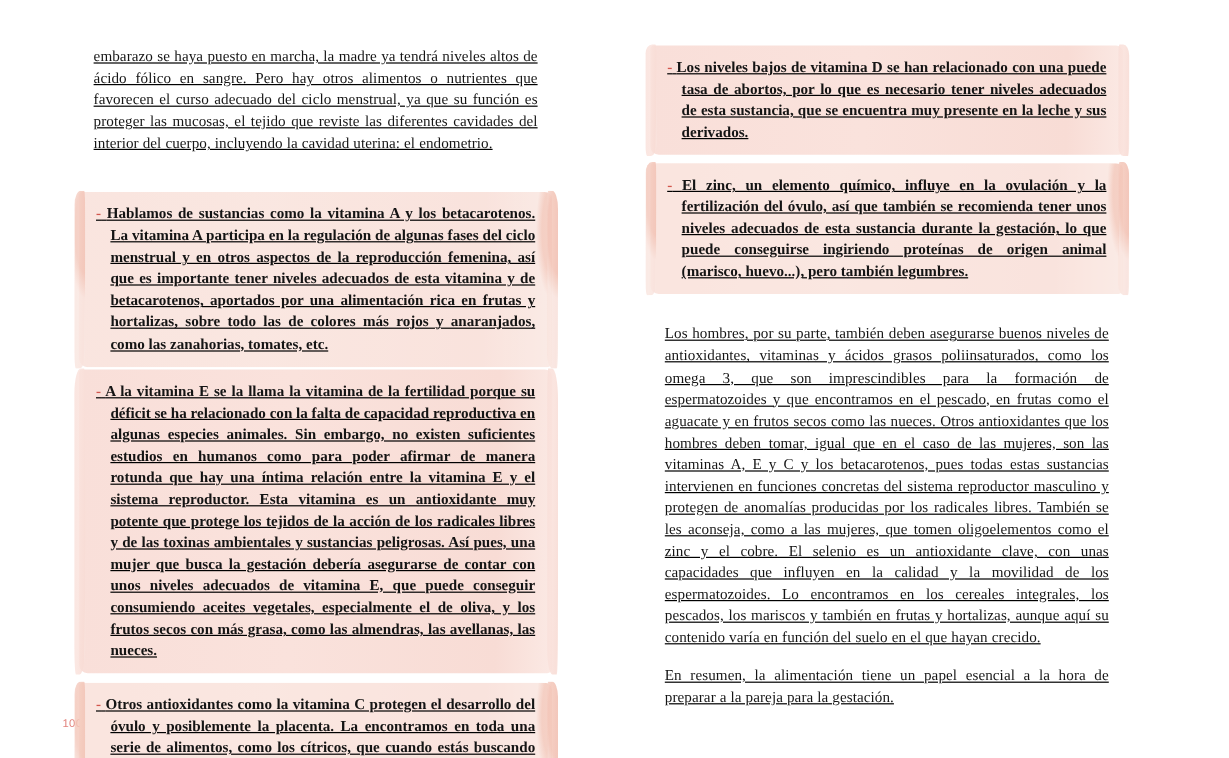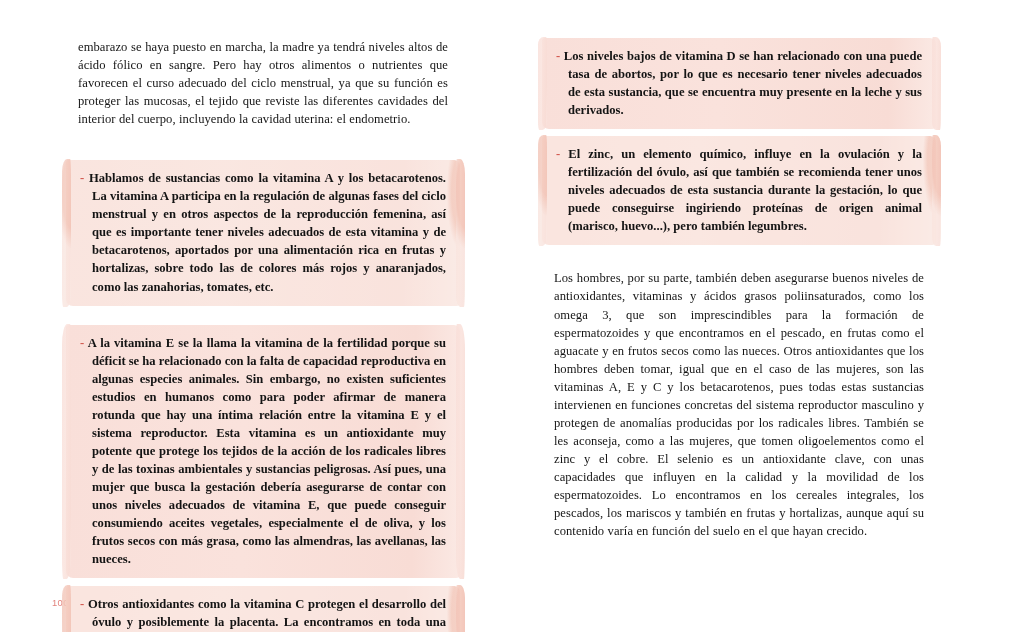--- a/index.html
+++ b/index.html
@@ -13,20 +13,21 @@
     font-family: "Liberation Serif", serif;
     overflow: hidden;
   }
 
   .spread {
     position: relative;
     width: 1024px;
     height: 472px;
     display: flex;
     background: #ffffff;
+    text-decoration: underline;
   }
 
   .page {
     position: relative;
     width: 512px;
     height: 632px;
     box-sizing: border-box;
   }
 
   .page-left  { padding: 38px 64px 0 78px; }
@@ -135,21 +136,21 @@
   <div class="page page-left">
     <div class="col">
 
       <p class="body">embarazo se haya puesto en marcha, la madre ya tendrá niveles altos de ácido fólico en sangre. Pero hay otros alimentos o nutrientes que favorecen el curso adecuado del ciclo menstrual, ya que su función es proteger las mucosas, el tejido que reviste las diferentes cavidades del interior del cuerpo, incluyendo la cavidad uterina: el endometrio.</p>
 
       <div class="hl hl-deep" style="margin-top:32px;">
         <span class="hl-marker"></span>
         <span class="hl-inner"><span class="bullet-dash">-</span> <span>Hablamos de sustancias como la vitamina A y los betacarotenos. La vitamina A participa en la regulación de algunas fases del ciclo menstrual y en otros aspectos de la reproducción femenina, así que es importante tener niveles adecuados de esta vitamina y de betacarotenos, aportados por una alimentación rica en frutas y hortalizas, sobre todo las de colores más rojos y anaranjados, como las zanahorias, tomates, etc.</span></span>
       </div>
 
-      <div class="hl hl-pale" style="margin-top:19px;">
+      <div class="hl hl-pale" style="margin-top:2px;">
         <span class="hl-marker"></span>
         <span class="hl-inner"><span class="bullet-dash">-</span> <span>A la vitamina E se la llama la vitamina de la fertilidad porque su déficit se ha relacionado con la falta de capacidad reproductiva en algunas especies animales. Sin embargo, no existen suficientes estudios en humanos como para poder afirmar de manera rotunda que hay una íntima relación entre la vitamina E y el sistema reproductor. Esta vitamina es un antioxidante muy potente que protege los tejidos de la acción de los radicales libres y de las toxinas ambientales y sustancias peligrosas. Así pues, una mujer que busca la gestación debería asegurarse de contar con unos niveles adecuados de vitamina E, que puede conseguir consumiendo aceites vegetales, especialmente el de oliva, y los frutos secos con más grasa, como las almendras, las avellanas, las nueces.</span></span>
       </div>
 
       <div class="hl hl-deep" style="margin-top:8px;">
         <span class="hl-marker"></span>
         <span class="hl-inner"><span class="bullet-dash">-</span> <span>Otros antioxidantes como la vitamina C protegen el desarrollo del óvulo y posiblemente la placenta. La encontramos en toda una serie de alimentos, como los cítricos, que cuando estás buscando un embarazo, debes empezar a tomar. De hecho, todos deberíamos consumir cítricos, pero son alimentos especialmente indicados para la mujer que busca la gestación.</span></span>
       </div>
 
     </div>
@@ -168,18 +169,19 @@
         <span class="hl-inner"><span class="bullet-dash">-</span> <span>Los niveles bajos de vitamina D se han relacionado con una puede tasa de abortos, por lo que es necesario tener niveles adecuados de esta sustancia, que se encuentra muy presente en la leche y sus derivados.</span></span>
       </div>
 
       <div class="hl hl-deep" style="margin-top:7px;">
         <span class="hl-marker"></span>
         <span class="hl-inner"><span class="bullet-dash">-</span> <span>El zinc, un elemento químico, influye en la ovulación y la fertilización del óvulo, así que también se recomienda tener unos niveles adecuados de esta sustancia durante la gestación, lo que puede conseguirse ingiriendo proteínas de origen animal (marisco, huevo...), pero también legumbres.</span></span>
       </div>
 
       <p class="body" style="margin-top:24px;">Los hombres, por su parte, también deben asegurarse buenos niveles de antioxidantes, vitaminas y ácidos grasos poliinsaturados, como los omega 3, que son imprescindibles para la formación de espermatozoides y que encontramos en el pescado, en frutas como el aguacate y en frutos secos como las nueces. Otros antioxidantes que los hombres deben tomar, igual que en el caso de las mujeres, son las vitaminas A, E y C y los betacarotenos, pues todas estas sustancias intervienen en funciones concretas del sistema reproductor masculino y protegen de anomalías producidas por los radicales libres. También se les aconseja, como a las mujeres, que tomen oligoelementos como el zinc y el cobre. El selenio es un antioxidante clave, con unas capacidades que influyen en la calidad y la movilidad de los espermatozoides. Lo encontramos en los cereales integrales, los pescados, los mariscos y también en frutas y hortalizas, aunque aquí su contenido varía en función del suelo en el que hayan crecido.</p>
 
+      <p class="body" style="margin-top:14px;">En resumen, la alimentación tiene un papel esencial a la hora de preparar a la pareja para la gestación.</p>
 
     </div>
 
   </div>
 
 </div>
 
 </body></html>

